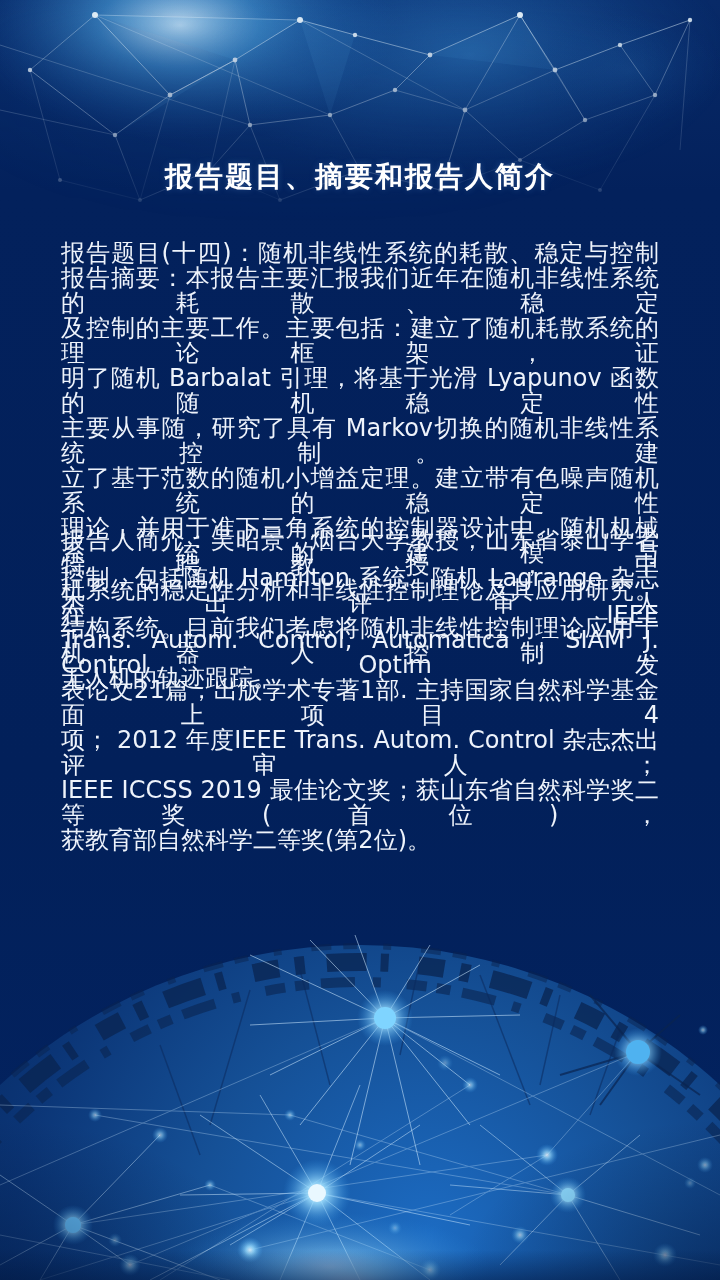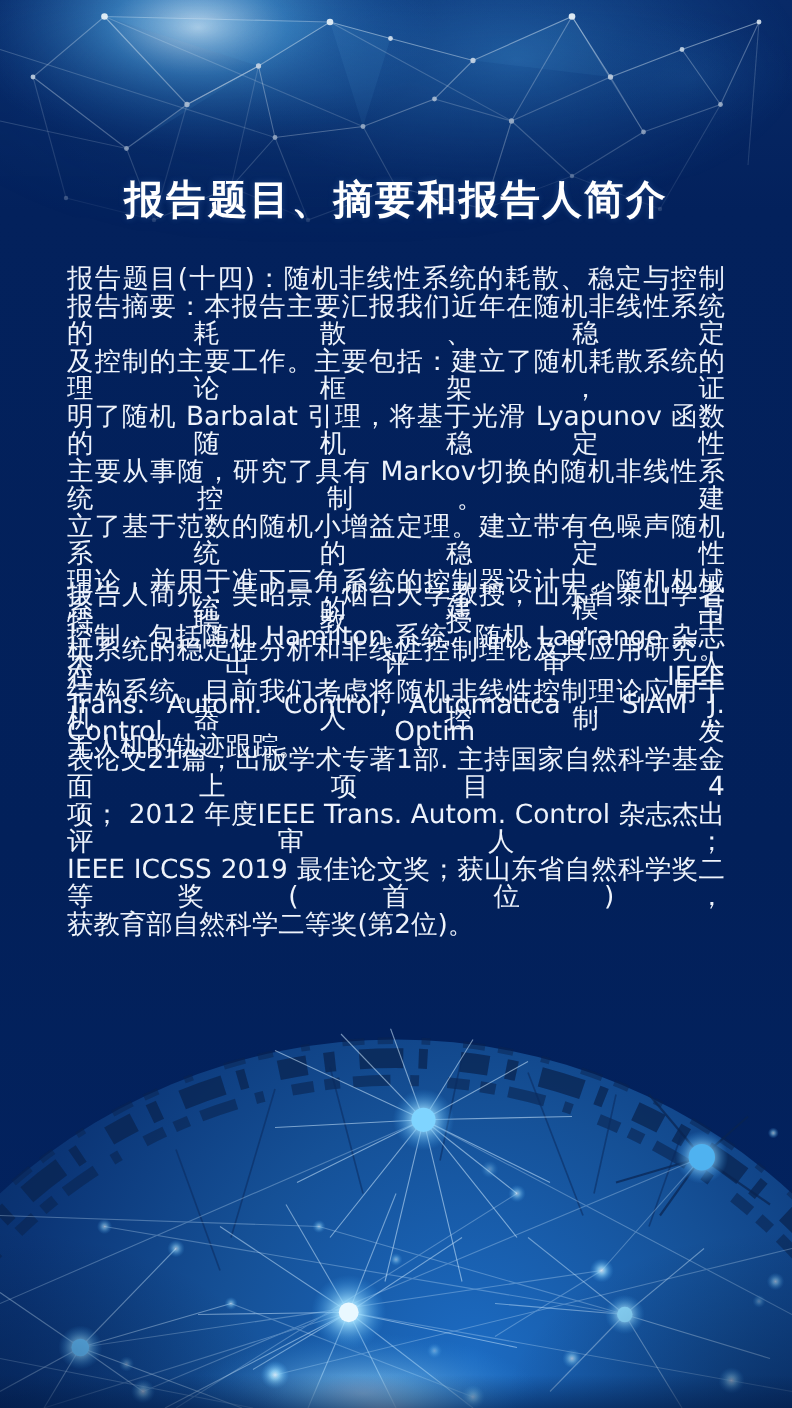--- a/index.html
+++ b/index.html
@@ -6,21 +6,21 @@
   .slide{
     position:relative;width:720px;height:1280px;overflow:hidden;
     background:linear-gradient(180deg,#082a68 0%,#03215c 15%,#02205a 60%,#032360 100%);
     font-family:"DejaVu Sans",sans-serif;
   }
   .top-plexus{position:absolute;top:0;left:0;display:block;}
   .globe{position:absolute;top:935px;left:0;display:block;}
   .title{
     position:absolute;top:158px;left:0;width:720px;margin:0;
     text-align:center;font-family:"DejaVu Serif",serif;font-weight:bold;
-    font-size:36px;letter-spacing:2px;color:var(--title,#ffffff);
+    font-size:28px;letter-spacing:2px;color:var(--title,#ffffff);
     text-shadow:0 0 6px rgba(120,180,255,.25);
   }
   .para{
     position:absolute;left:61px;width:598px;
     font-size:24px;line-height:25px;color:var(--text,#eef3fb);
   }
   .abstract{top:241px;}
   .bio{top:528px;}
   .para-line{text-align:justify;text-align-last:justify;}
   .para-line.last{text-align-last:left;}

